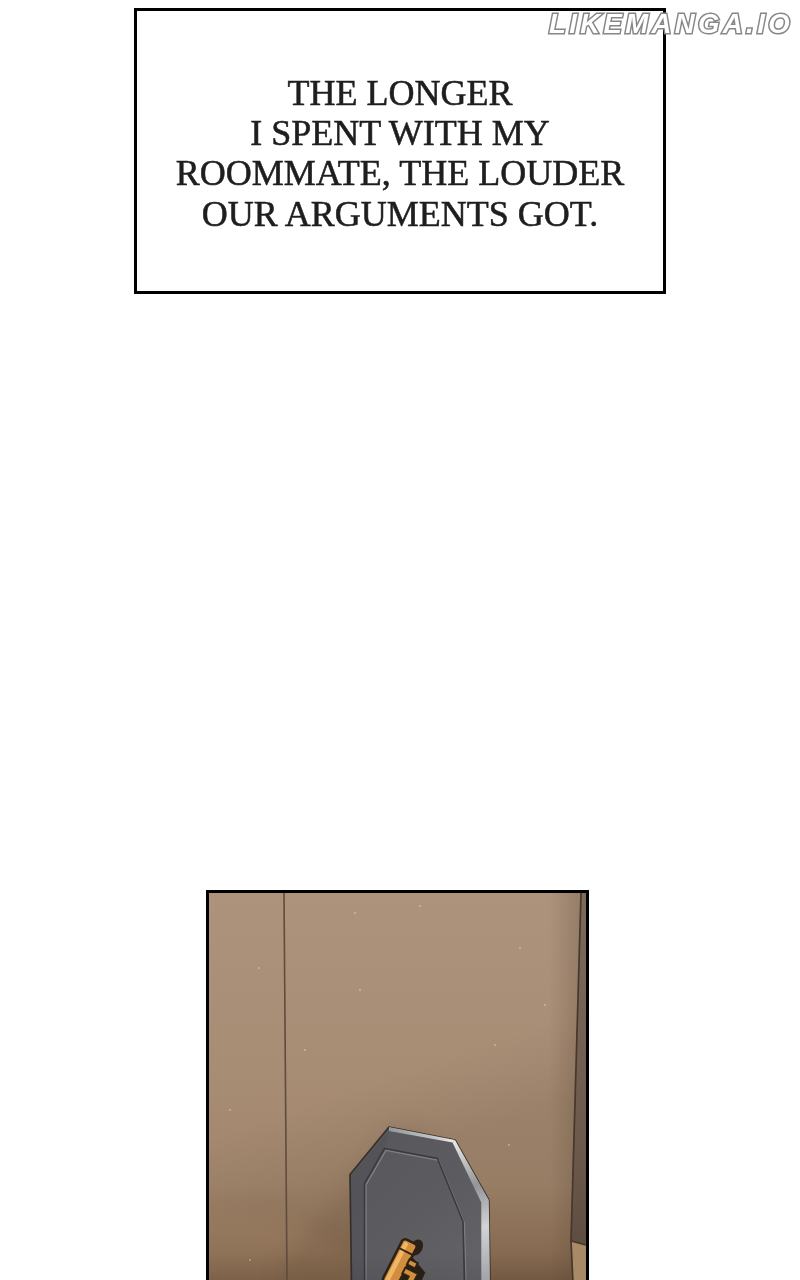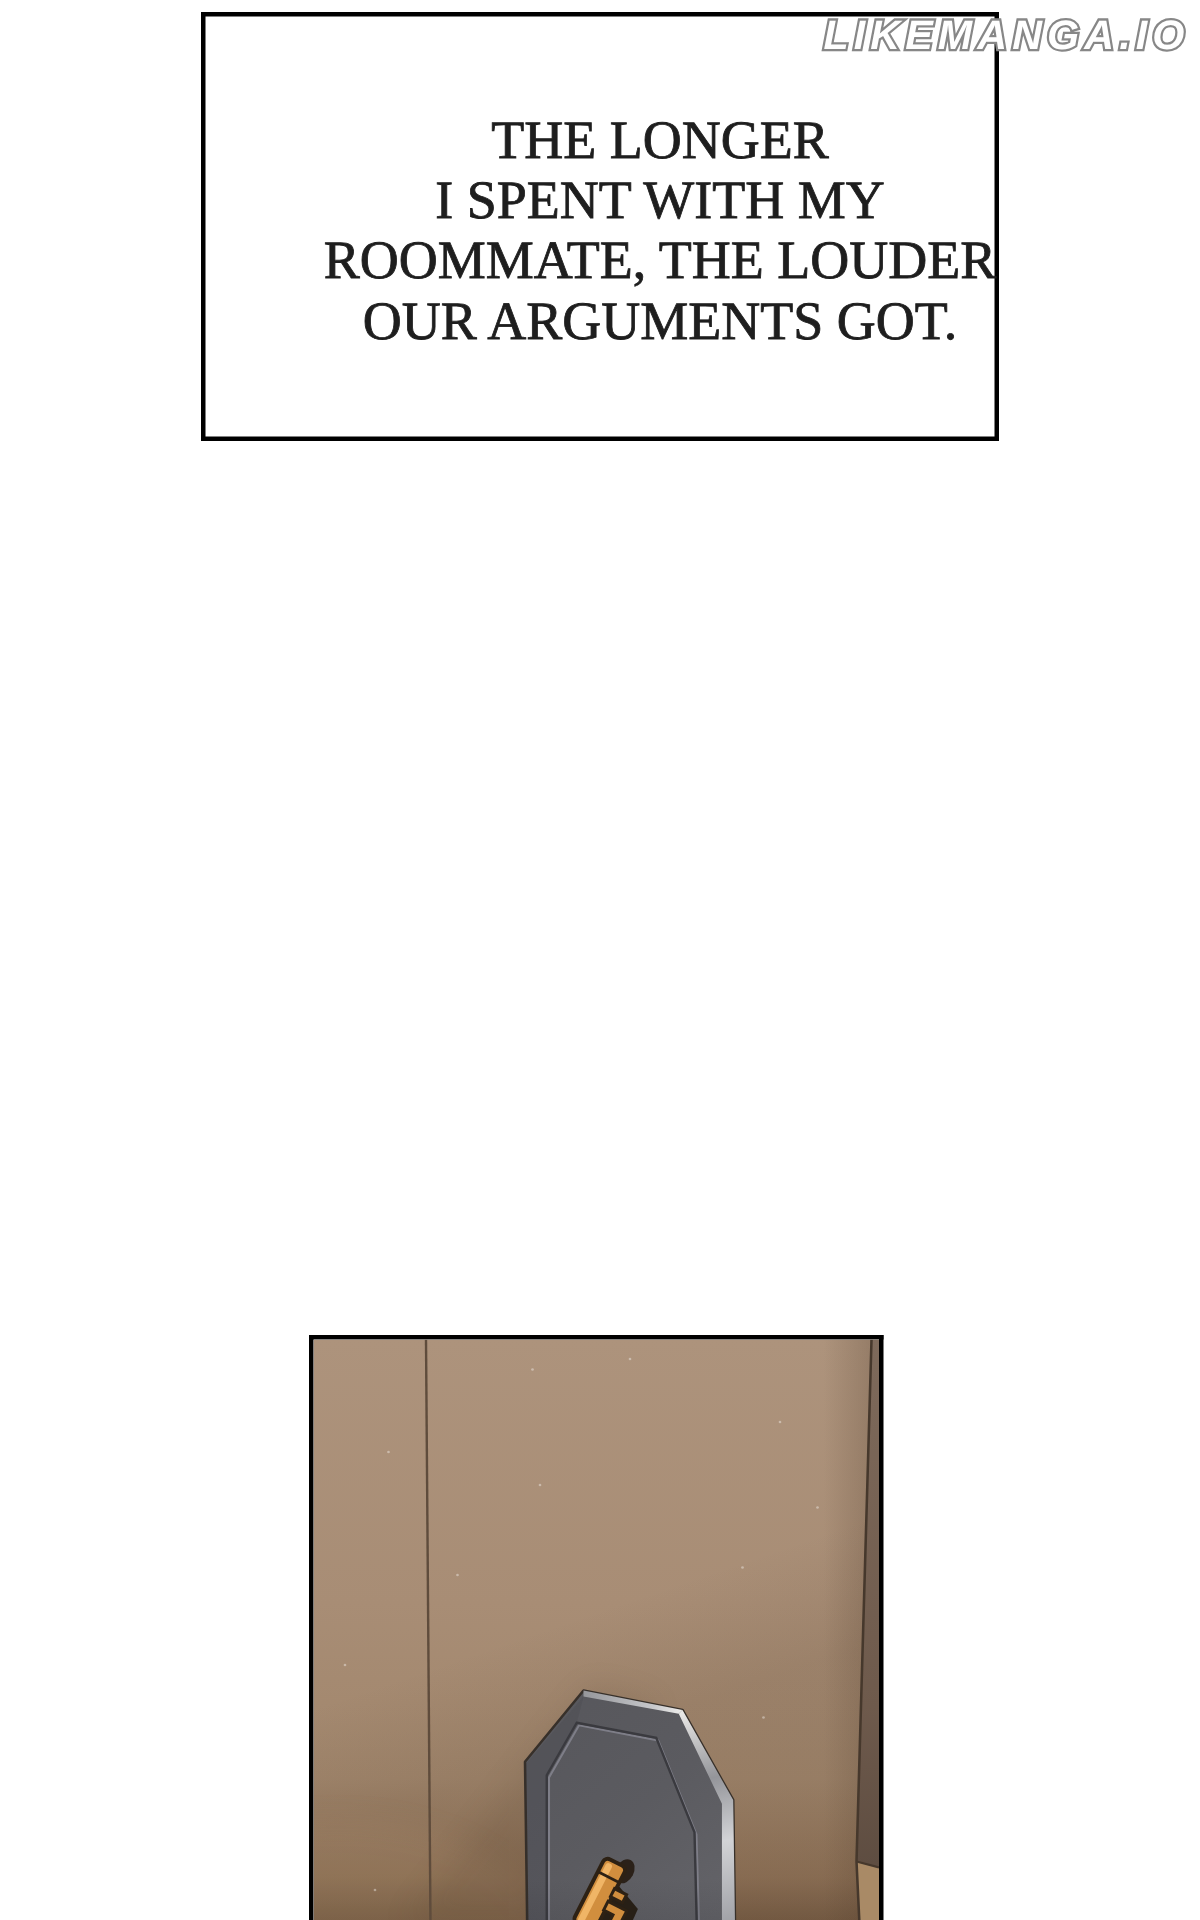--- a/index.html
+++ b/index.html
@@ -1,19 +1,19 @@
 <!DOCTYPE html>
 <html><head>
 <meta charset="utf-8">
 <style>
   html,body{margin:0;padding:0;background:#ffffff;}
   body{width:800px;height:1280px;position:relative;overflow:hidden;font-family:"Liberation Sans",sans-serif;}
   .capbox{position:absolute;left:134px;top:8px;width:526px;height:280px;border:3px solid #000;background:#fff;}
   .captext{position:absolute;left:0;top:61.5px;width:100%;text-align:center;
-    font-family:"Liberation Serif",serif;font-size:36px;line-height:40.4px;color:#1e1e1e;font-weight:400;margin-left:40px;-webkit-text-stroke:0.55px #1e1e1e;}
+    font-family:"Liberation Serif",serif;font-size:36px;line-height:40.4px;color:#1e1e1e;font-weight:400;-webkit-text-stroke:0.55px #1e1e1e;}
   .wm{position:absolute;top:0px;right:2px;}
   .panel{position:absolute;left:206px;top:890px;width:377px;height:390px;border:3px solid #000;border-bottom:none;overflow:hidden;}
 </style>
 </head>
 <body>
 
 <div class="capbox">
 
   <div class="captext">THE LONGER<br>I SPENT WITH MY<br>ROOMMATE, THE LOUDER<br>OUR ARGUMENTS GOT.</div>
 </div>

